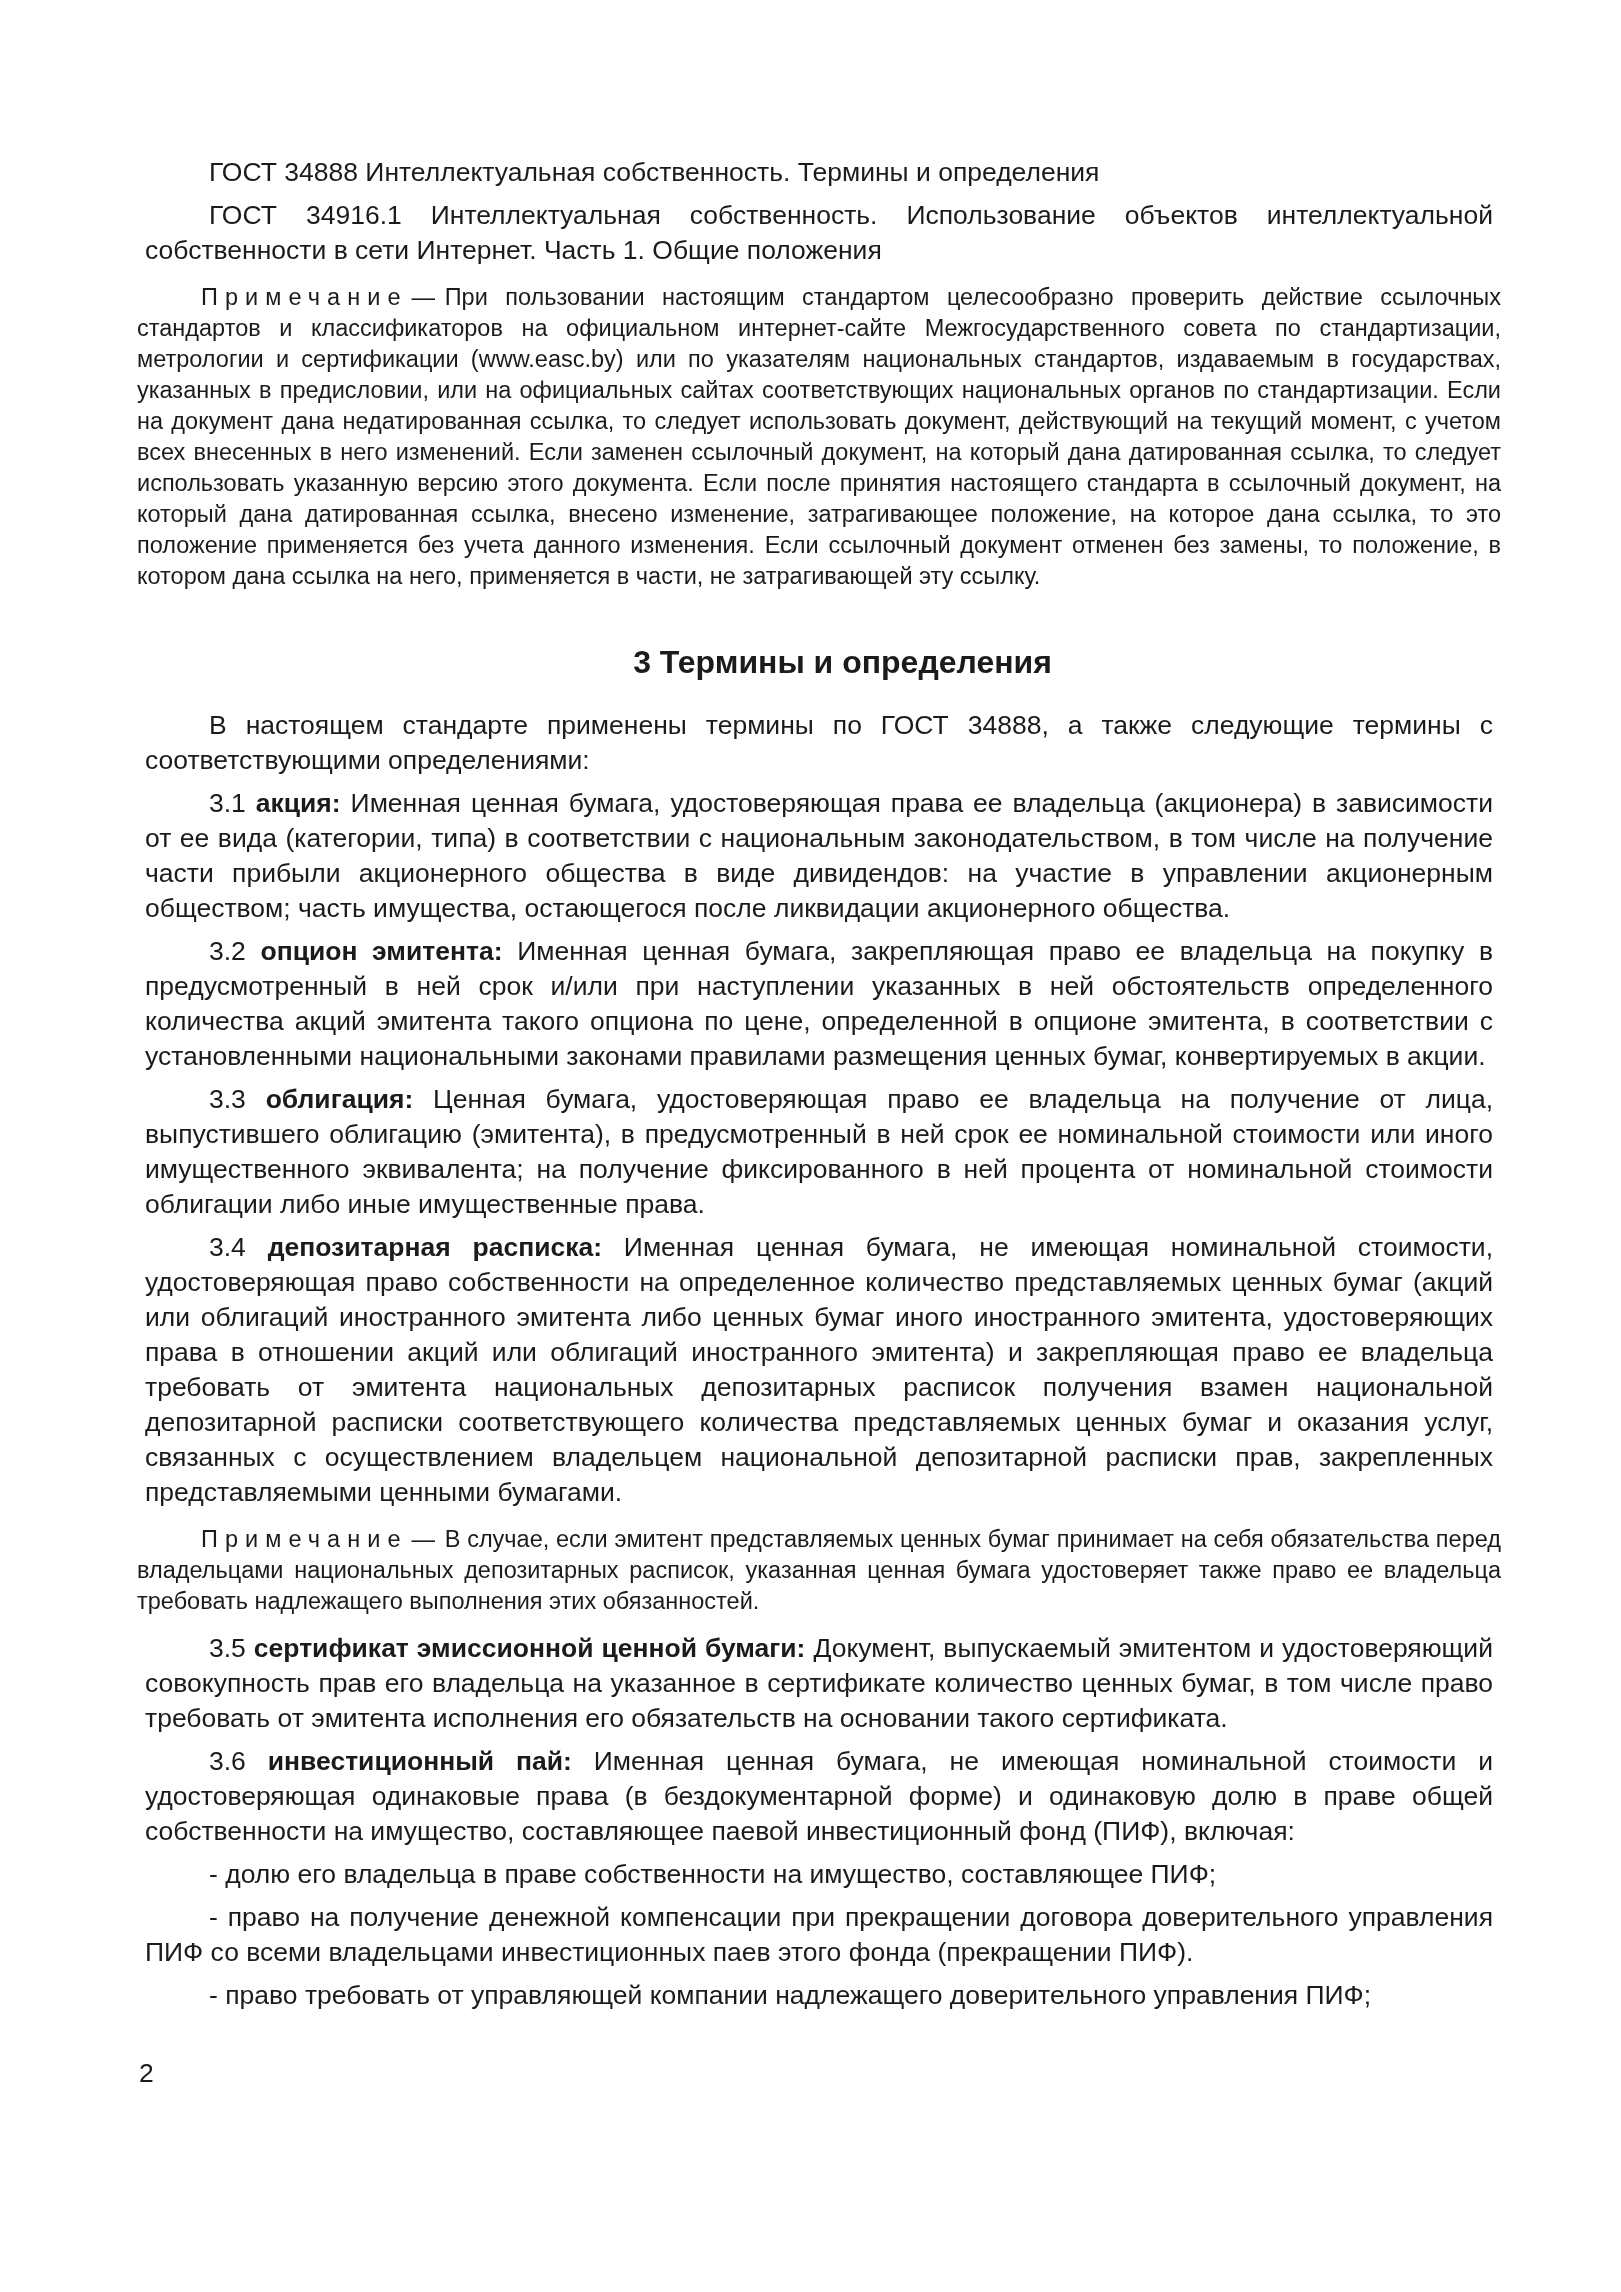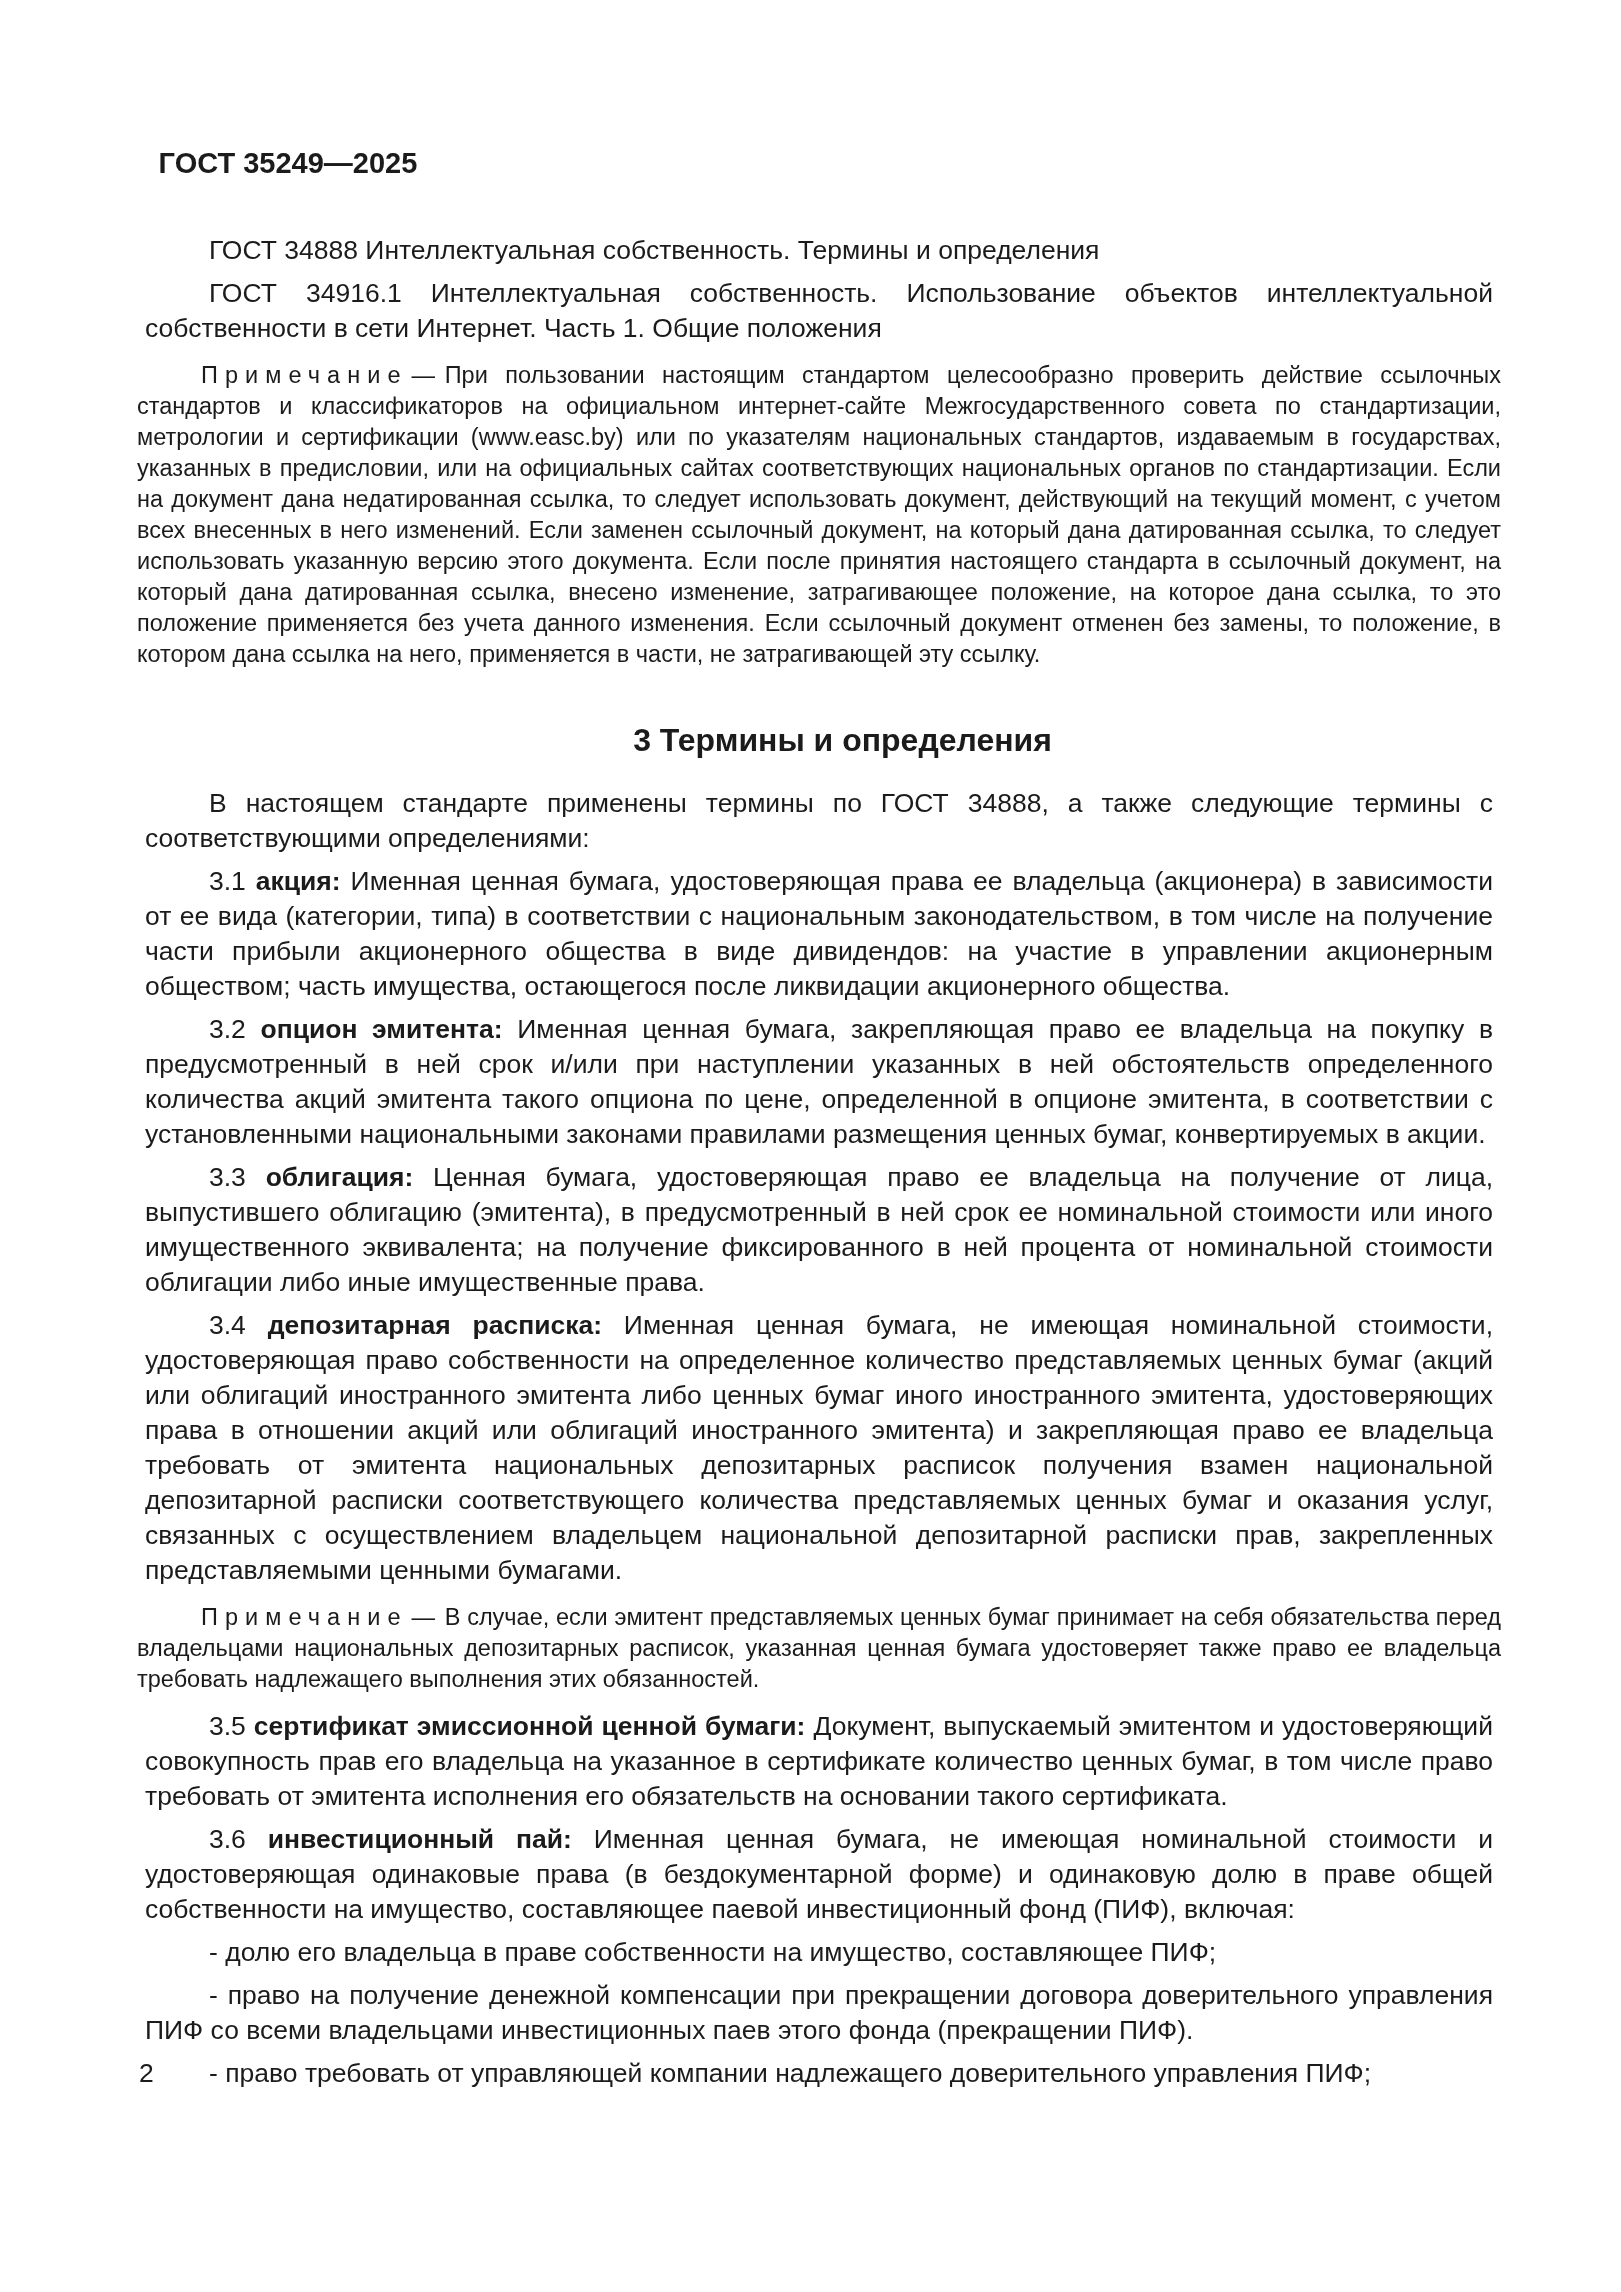--- a/index.html
+++ b/index.html
@@ -39,21 +39,20 @@
   .pageno{
     position:absolute;left:139px;top:2058px;
     font-size:26.5px;
   }
 </style>
 </head>
 <body>
 
 <div class="page">
 
-  <div class="running-header">ГОСТ 35249—2025</div>
 
   <p class="body ind">ГОСТ 34888 Интеллектуальная собственность. Термины и определения</p>
 
   <p class="body ind">ГОСТ 34916.1 Интеллектуальная собственность. Использование объектов интеллектуальной собственности в сети Интернет. Часть 1. Общие положения</p>
 
   <p class="note">
     <span class="note-label">Примечание</span><span class="note-dash">—</span><span>При пользовании настоящим стандартом целесообразно проверить действие ссылочных стандартов и классификаторов на официальном интернет-сайте Межгосударственного совета по стандартизации, метрологии и сертификации (www.easc.by) или по указателям национальных стандартов, издаваемым в государствах, указанных в предисловии, или на официальных сайтах соответствующих национальных органов по стандартизации. Если на документ дана недатированная ссылка, то следует использовать документ, действующий на текущий момент, с учетом всех внесенных в него изменений. Если заменен ссылочный документ, на который дана датированная ссылка, то следует использовать указанную версию этого документа. Если после принятия настоящего стандарта в ссылочный документ, на который дана датированная ссылка, внесено изменение, затрагивающее положение, на которое дана ссылка, то это положение применяется без учета данного изменения. Если ссылочный документ отменен без замены, то положение, в котором дана ссылка на него, применяется в части, не затрагивающей эту ссылку.</span>
   </p>
 
   <h2 class="heading">3 Термины и определения</h2>

